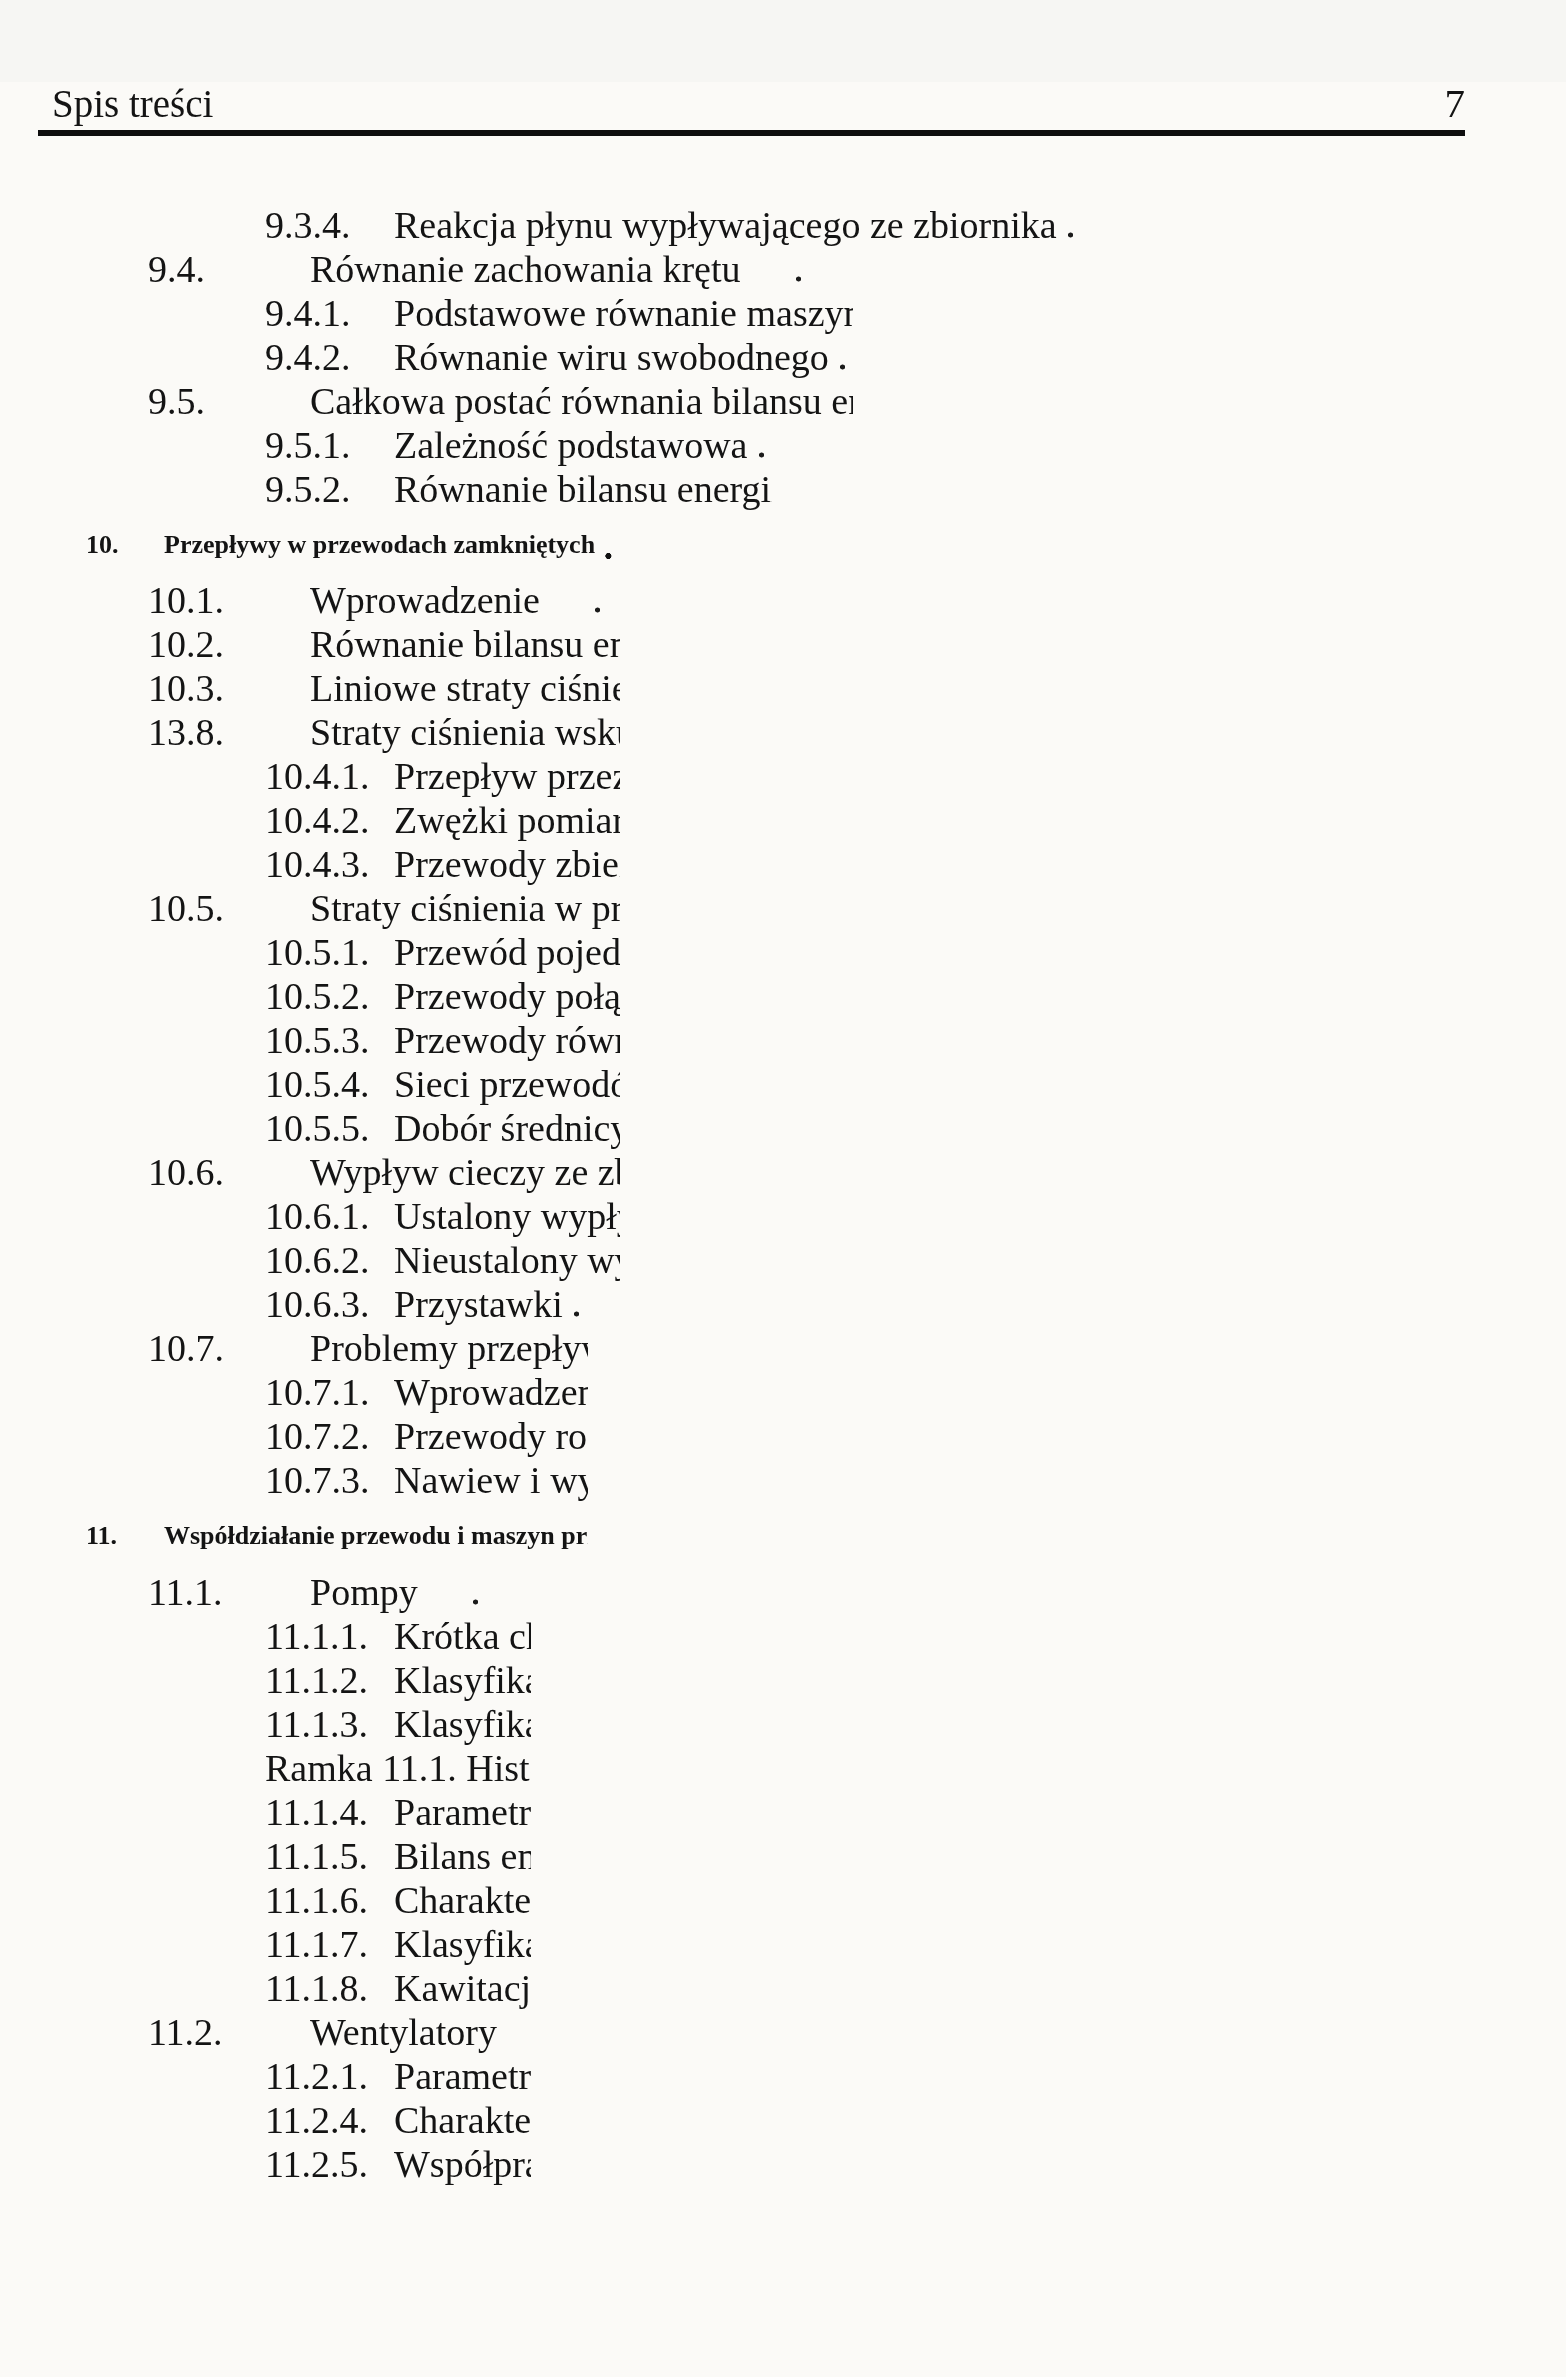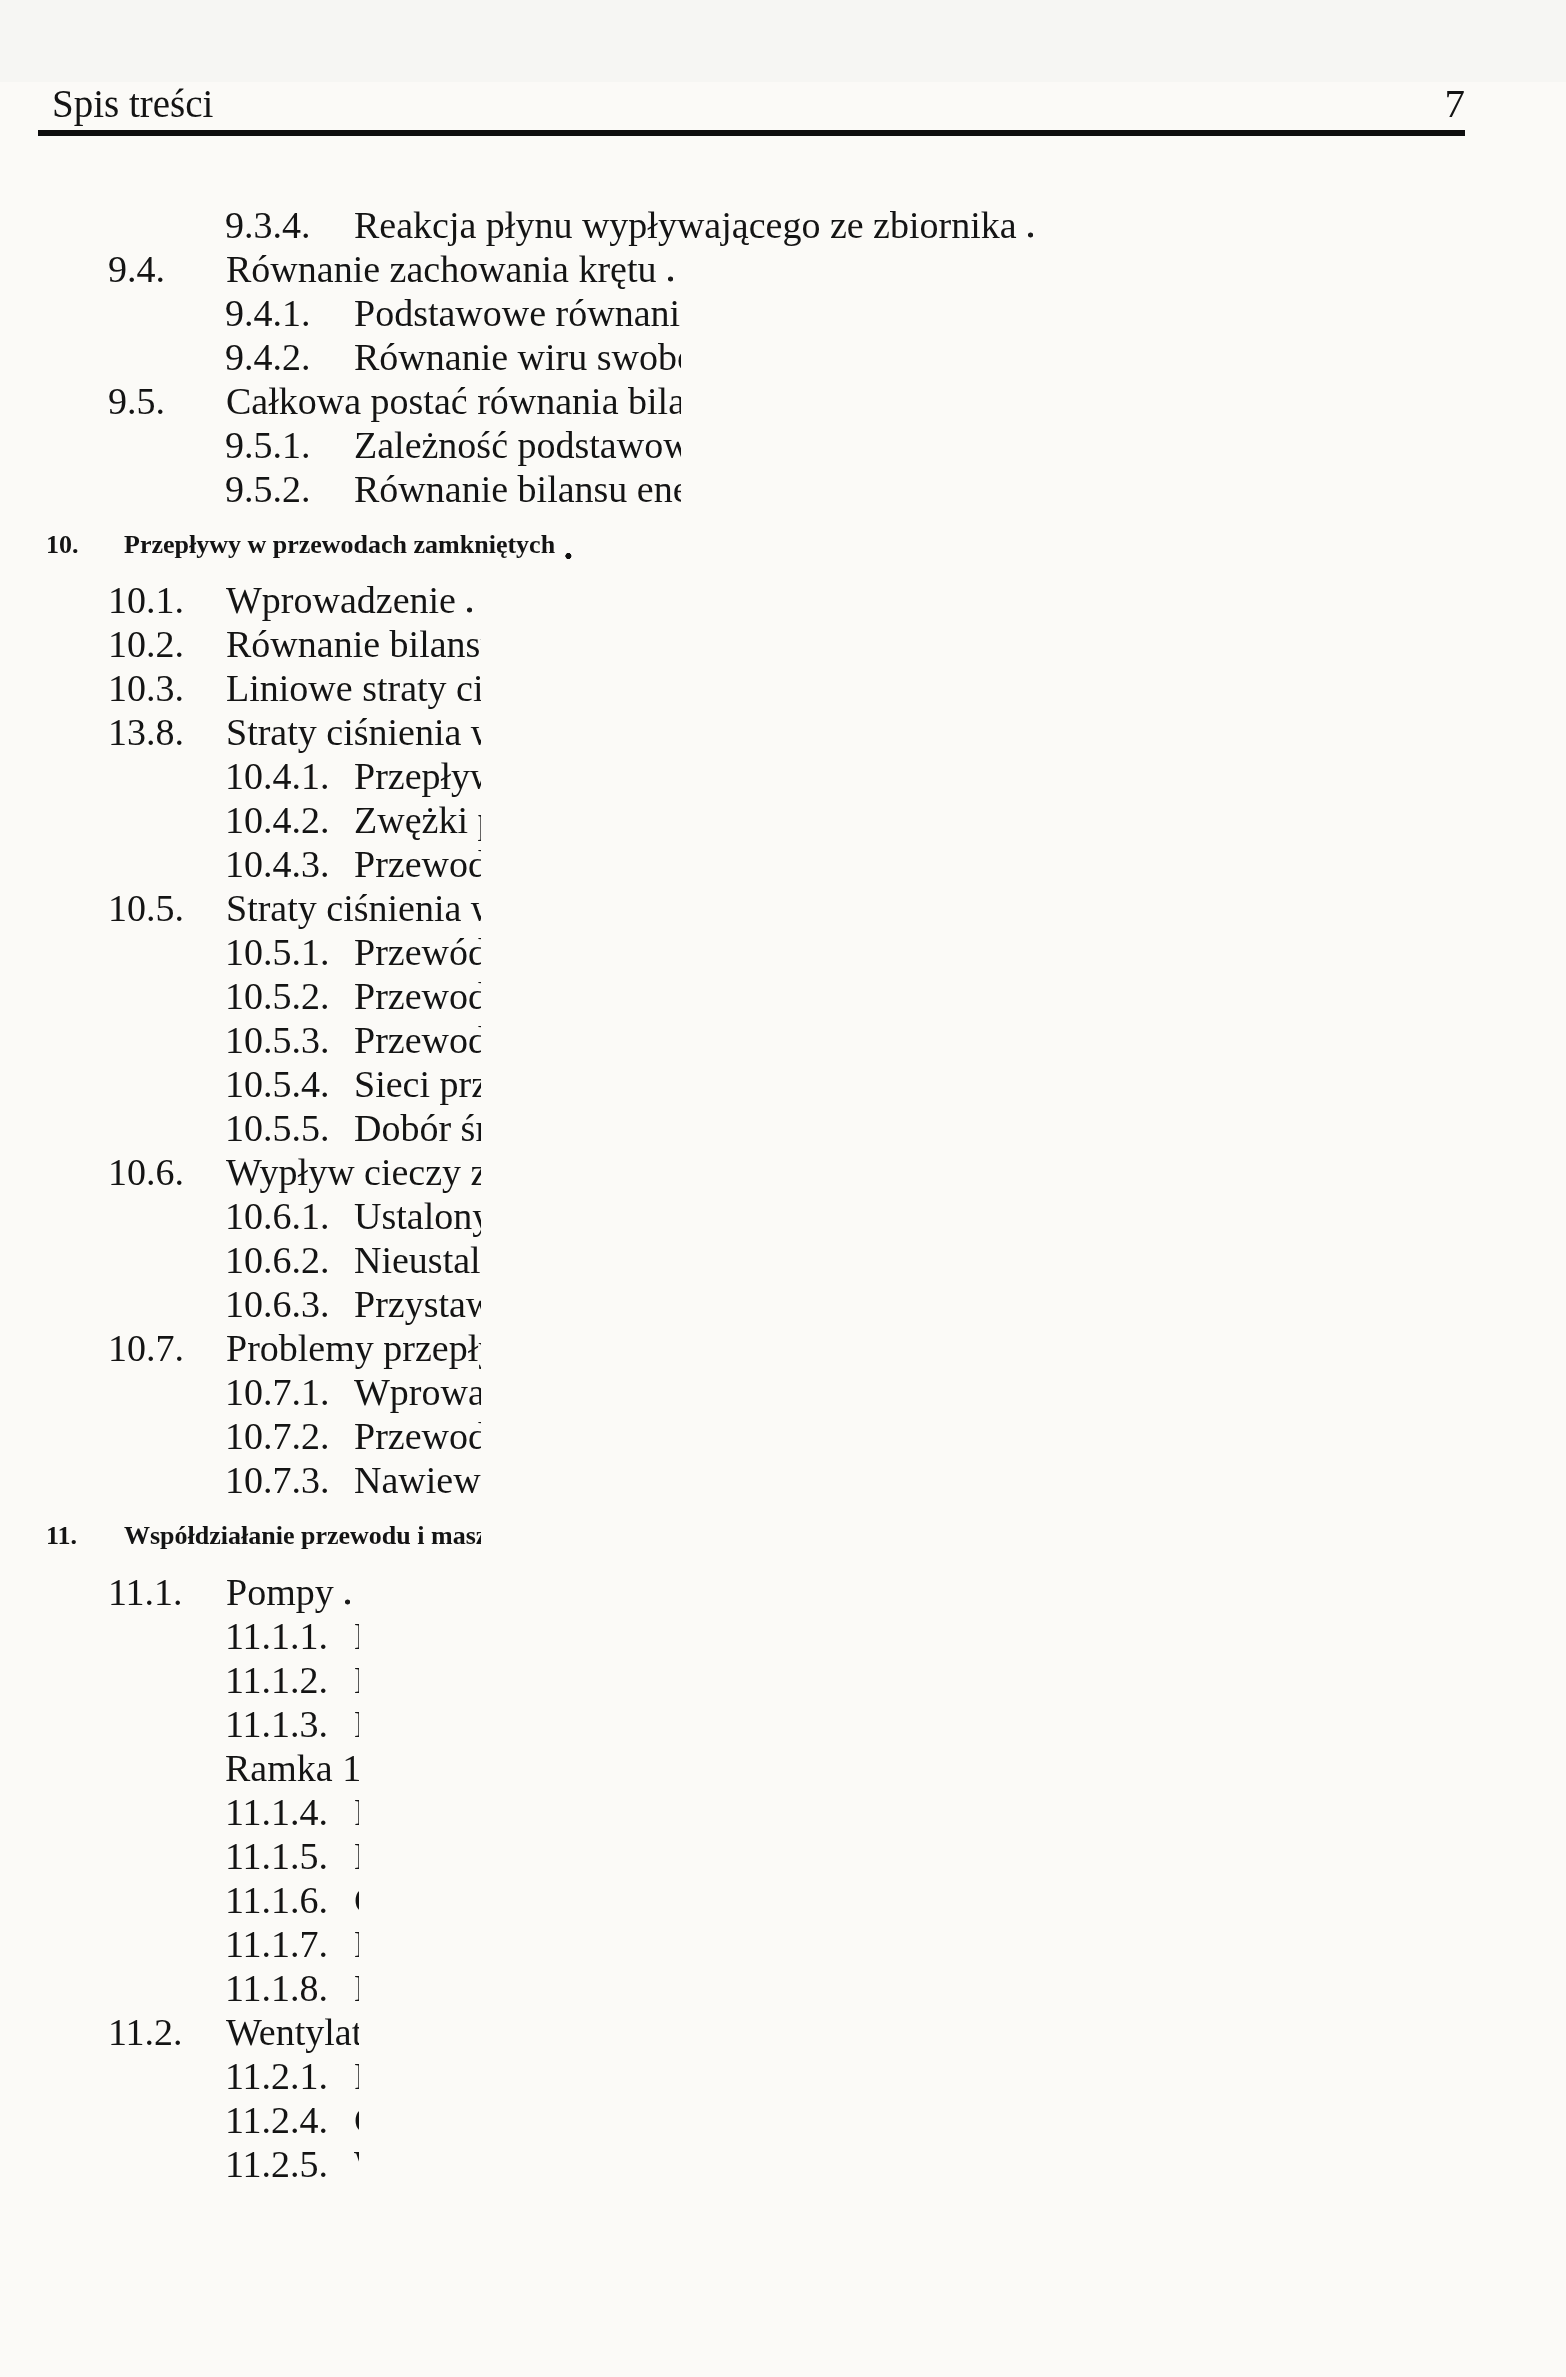--- a/index.html
+++ b/index.html
@@ -23,21 +23,21 @@
     font-size:39px;line-height:43px;
     white-space:nowrap;
   }
   .running-head .pageno{font-size:41px;}
   .head-rule{
     height:0;
     border-top:6.2px solid #0e0e0e;
     margin:5.3px 102px 0 38px;
   }
   
-  .toc{margin:67px 0 0 0;}
+  .toc{margin:67px 0 0 0;padding-left:40px;}
   .row{
     display:flex;align-items:baseline;
     height:44px;line-height:44px;
     font-size:38px;
     padding-right:107px;
     white-space:nowrap;
   }
   .row .num{flex:0 0 auto;}
   .row .title{flex:0 0 auto;}
   .row .page{flex:0 0 auto;text-align:right;}
@@ -52,21 +52,21 @@
     min-width:12.4px;
   }
   
   .l1{padding-left:46px;font-weight:bold;font-size:26px;margin:11.6px 0;}
   .l1 .num{width:78px;}
   .l1 .leader{
     background-image:radial-gradient(circle at 4.4px 4px,#111 2.8px,transparent 3.3px);
     background-size:12.4px 8px;
     margin-bottom:7.1px;
   }
-  .l2{padding-left:108px;}
+  .l2{padding-left:108px;gap:44px;}
   .l2 .num{width:118px;}
   .l3{padding-left:225px;}
   .l3 .num{width:129px;}
   .ramka{padding-left:225px;}
 </style>
 </head>
 <body>
 
 <div class="page">
 

